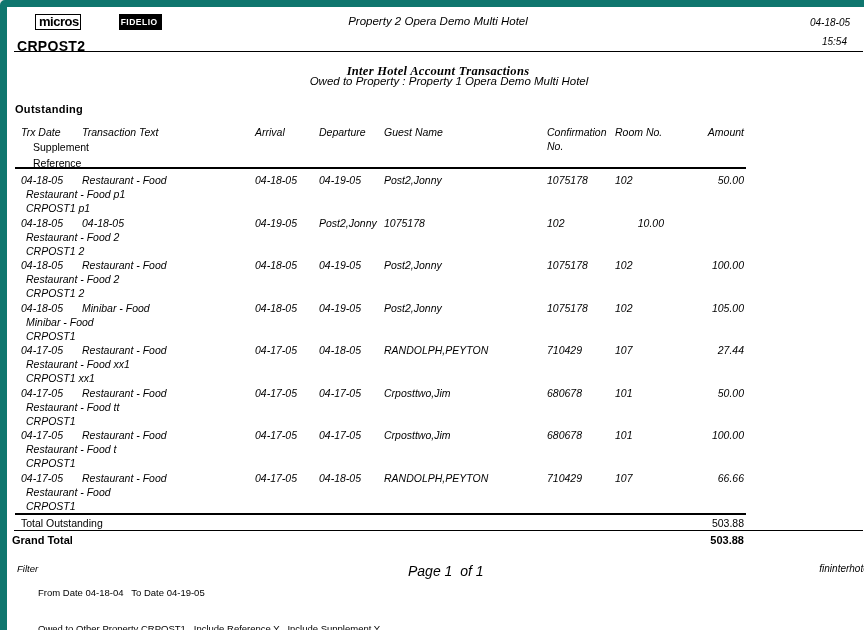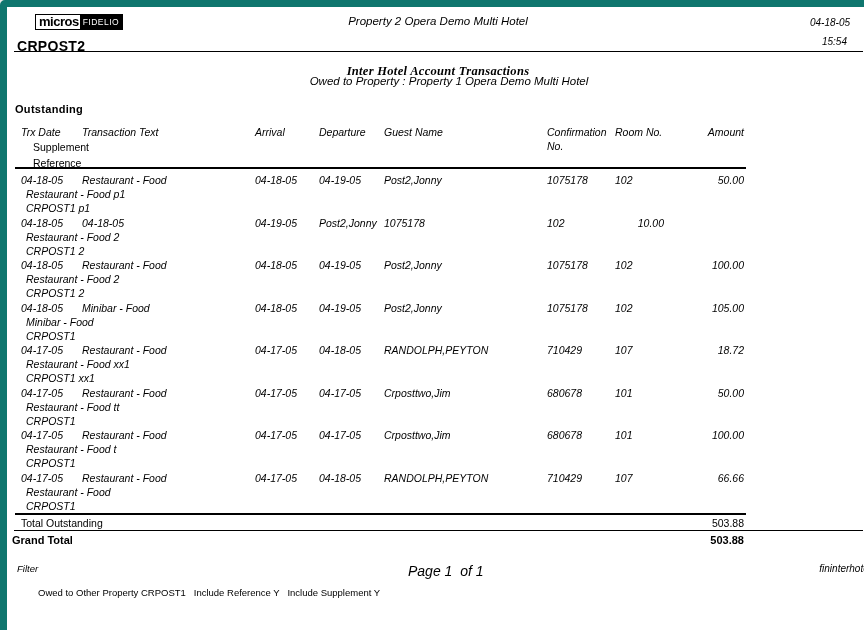--- a/index.html
+++ b/index.html
@@ -16,22 +16,22 @@
     overflow: hidden;
   }
   
   .logo { position: absolute; left: 28px; top: 7px; display: flex; align-items: stretch; height: 16px; }
   .logo-micros {
     border: 1px solid #000; background: #fff; color: #000;
     font-weight: bold; font-size: 13px; line-height: 14px; padding: 0 1px 0 3px;
     letter-spacing: -0.5px;
   }
   .logo-fidelio {
-    background: #000; color: #fff; font-weight: normal;
-    font-size: 8.5px; line-height: 16px; padding: 0 4px 0 2px; letter-spacing: 0.5px;
+    background: #000; color: #fff; font-weight: bold;
+    font-size: 8.5px; line-height: 16px; padding: 0 4px 0 2px; letter-spacing: 0.5px; margin-left: 38px;
   }
   .property-title {
     position: absolute; top: 8px; left: 0; width: 100%;
     text-align: center; font-style: italic; font-size: 11.5px;
   }
   .hdr-date { position: absolute; top: 10px; right: 19px; font-style: italic; font-size: 10px; }
   .hdr-time { position: absolute; top: 29px; right: 22px; font-style: italic; font-size: 10px; }
   .report-code { position: absolute; top: 31px; left: 10px; font-weight: bold; font-size: 14px; letter-spacing: 0.3px; }
   .rule-full-1 { position: absolute; top: 44px; left: 7px; right: 6px; height: 1px; background: #000; }
   .report-title {
@@ -161,21 +161,21 @@
 
     <div class="row">
       <div class="grid-line">
         <span>04-17-05</span>
         <span>Restaurant - Food</span>
         <span>04-17-05</span>
         <span>04-18-05</span>
         <span>RANDOLPH,PEYTON</span>
         <span>710429</span>
         <span>107</span>
-        <span class="col-amount">18.72</span>
+        <span class="col-amount">27.44</span>
       </div>
       <div class="row-sub">Restaurant - Food xx1</div>
       <div class="row-sub">CRPOST1 xx1</div>
     </div>
 
     <div class="row">
       <div class="grid-line">
         <span>04-17-05</span>
         <span>Restaurant - Food</span>
         <span>04-17-05</span>
@@ -226,19 +226,20 @@
     <span>503.88</span>
   </div>
   <div class="rule-full-2"></div>
   <div class="grand-line">
     <span>Grand Total</span>
     <span>503.88</span>
   </div>
 
   <div class="filter-label">Filter</div>
   <div class="filter-lines">
+    <div>From Date 04-18-04   To Date 04-19-05</div>
     <div>Owed to Other Property CRPOST1   Include Reference Y   Include Supplement Y</div>
     
   </div>
   <div class="page-info">Page 1  of 1</div>
   <div class="report-file">fininterhotel</div>
 
 </div>
 
 </body></html>

